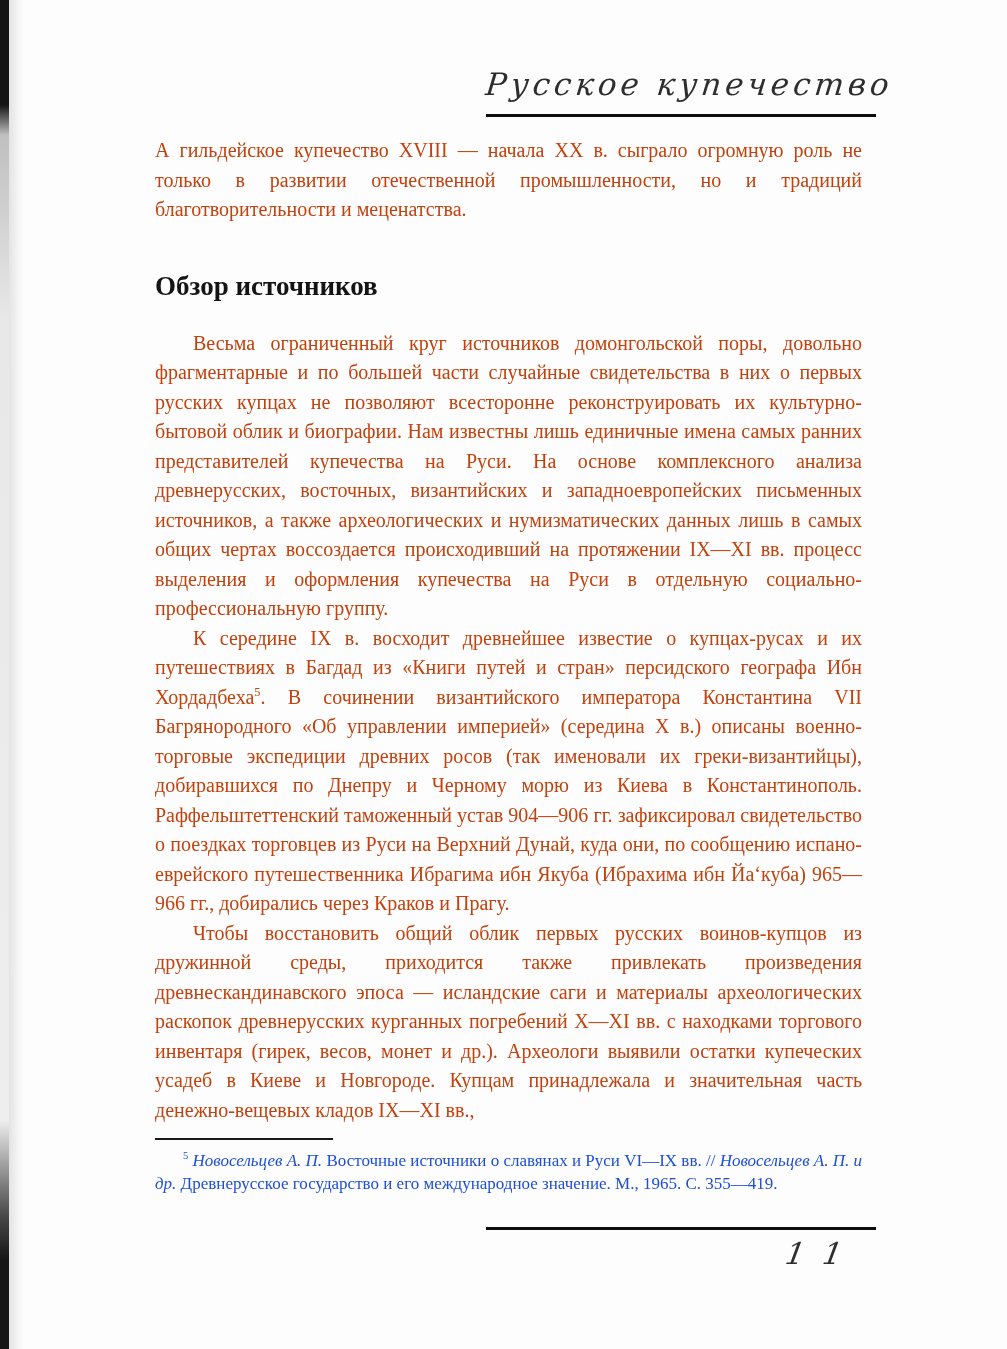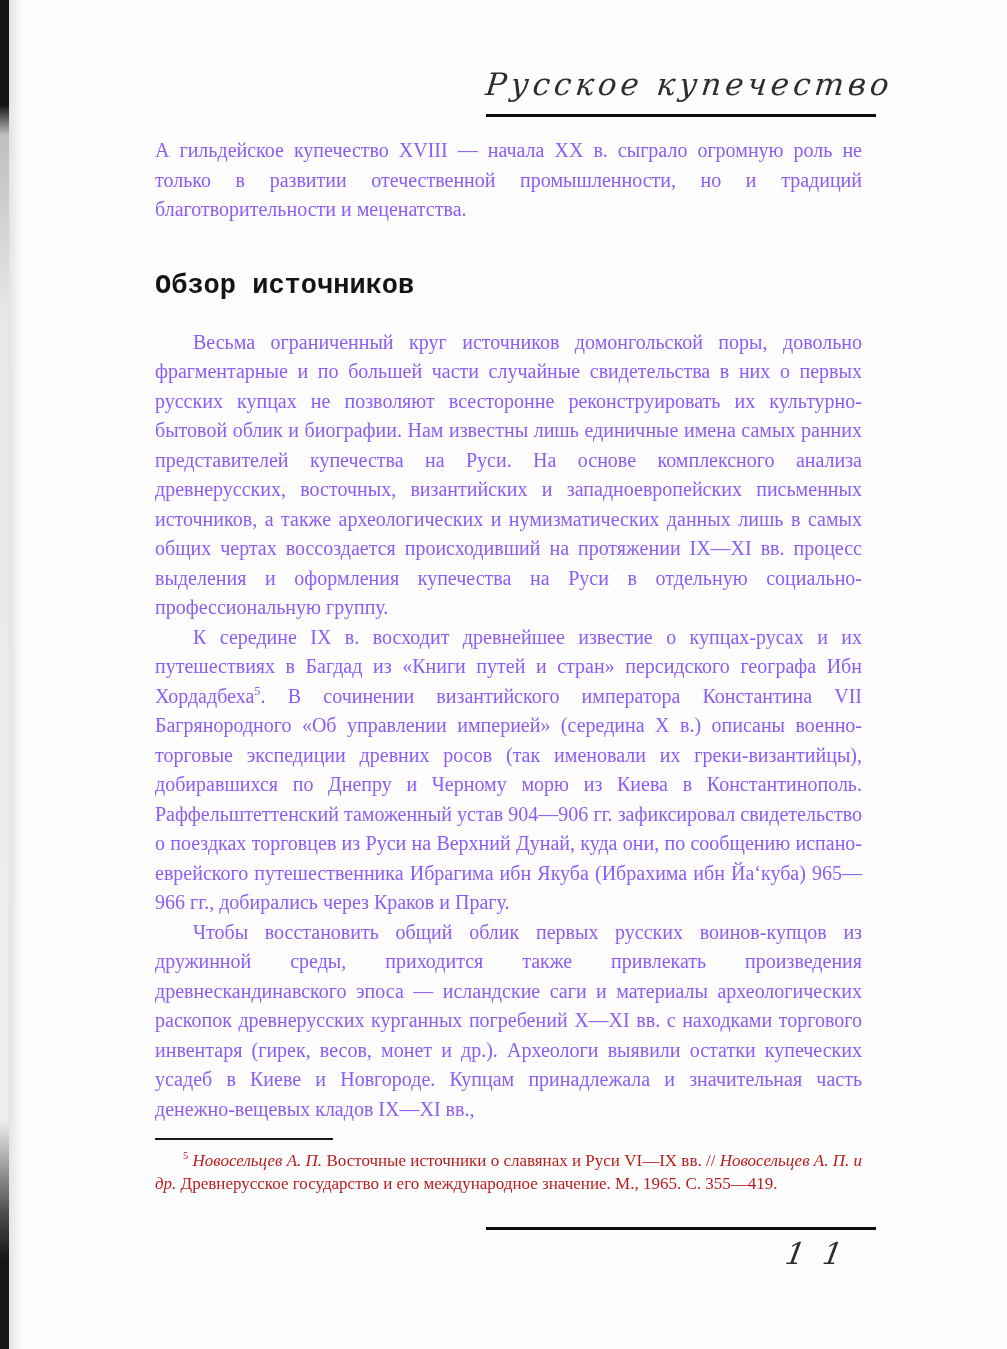--- a/index.html
+++ b/index.html
@@ -65,34 +65,34 @@
     left: 155px;
     top: 136px;
     width: 707px;
   }
 
   .body-text {
     font-size: 20px;
     line-height: 29.5px;
     text-align: justify;
     margin: 0;
-    color: #8b5cf6;
+    color: #c2410c;
   }
   .para { text-indent: 38px; font-family: Liberation Serif, serif; }
   .no-indent { text-indent: 0; }
 
   .section-heading {
     margin: 0;
     padding-top: 46px;
     padding-bottom: 27px;
     font-size: 27px;
     font-weight: bold;
     color: #141414;
     text-align: left;
-    font-family: Liberation Mono, monospace;
+    font-family: Liberation Serif, serif;
   }
 
   sup.fn-marker {
     font-size: 0.62em;
     vertical-align: super;
     line-height: 0;
   }
 
   .footnote-block {
     position: absolute;
@@ -105,21 +105,21 @@
     height: 2px;
     background: #1a1a1a;
     margin-bottom: 9px;
   }
   .footnote-text {
     margin: 0;
     font-size: 17px;
     line-height: 23px;
     text-align: justify;
     text-indent: 28px;
-    color: #b91c1c;
+    color: #1d4ed8;
   }
   .footnote-text .ital { font-style: italic; }
 
   .foot-rule {
     position: absolute;
     top: 1227px;
     left: 486px;
     width: 390px;
     height: 3px;
     background: #0d0d0d;

